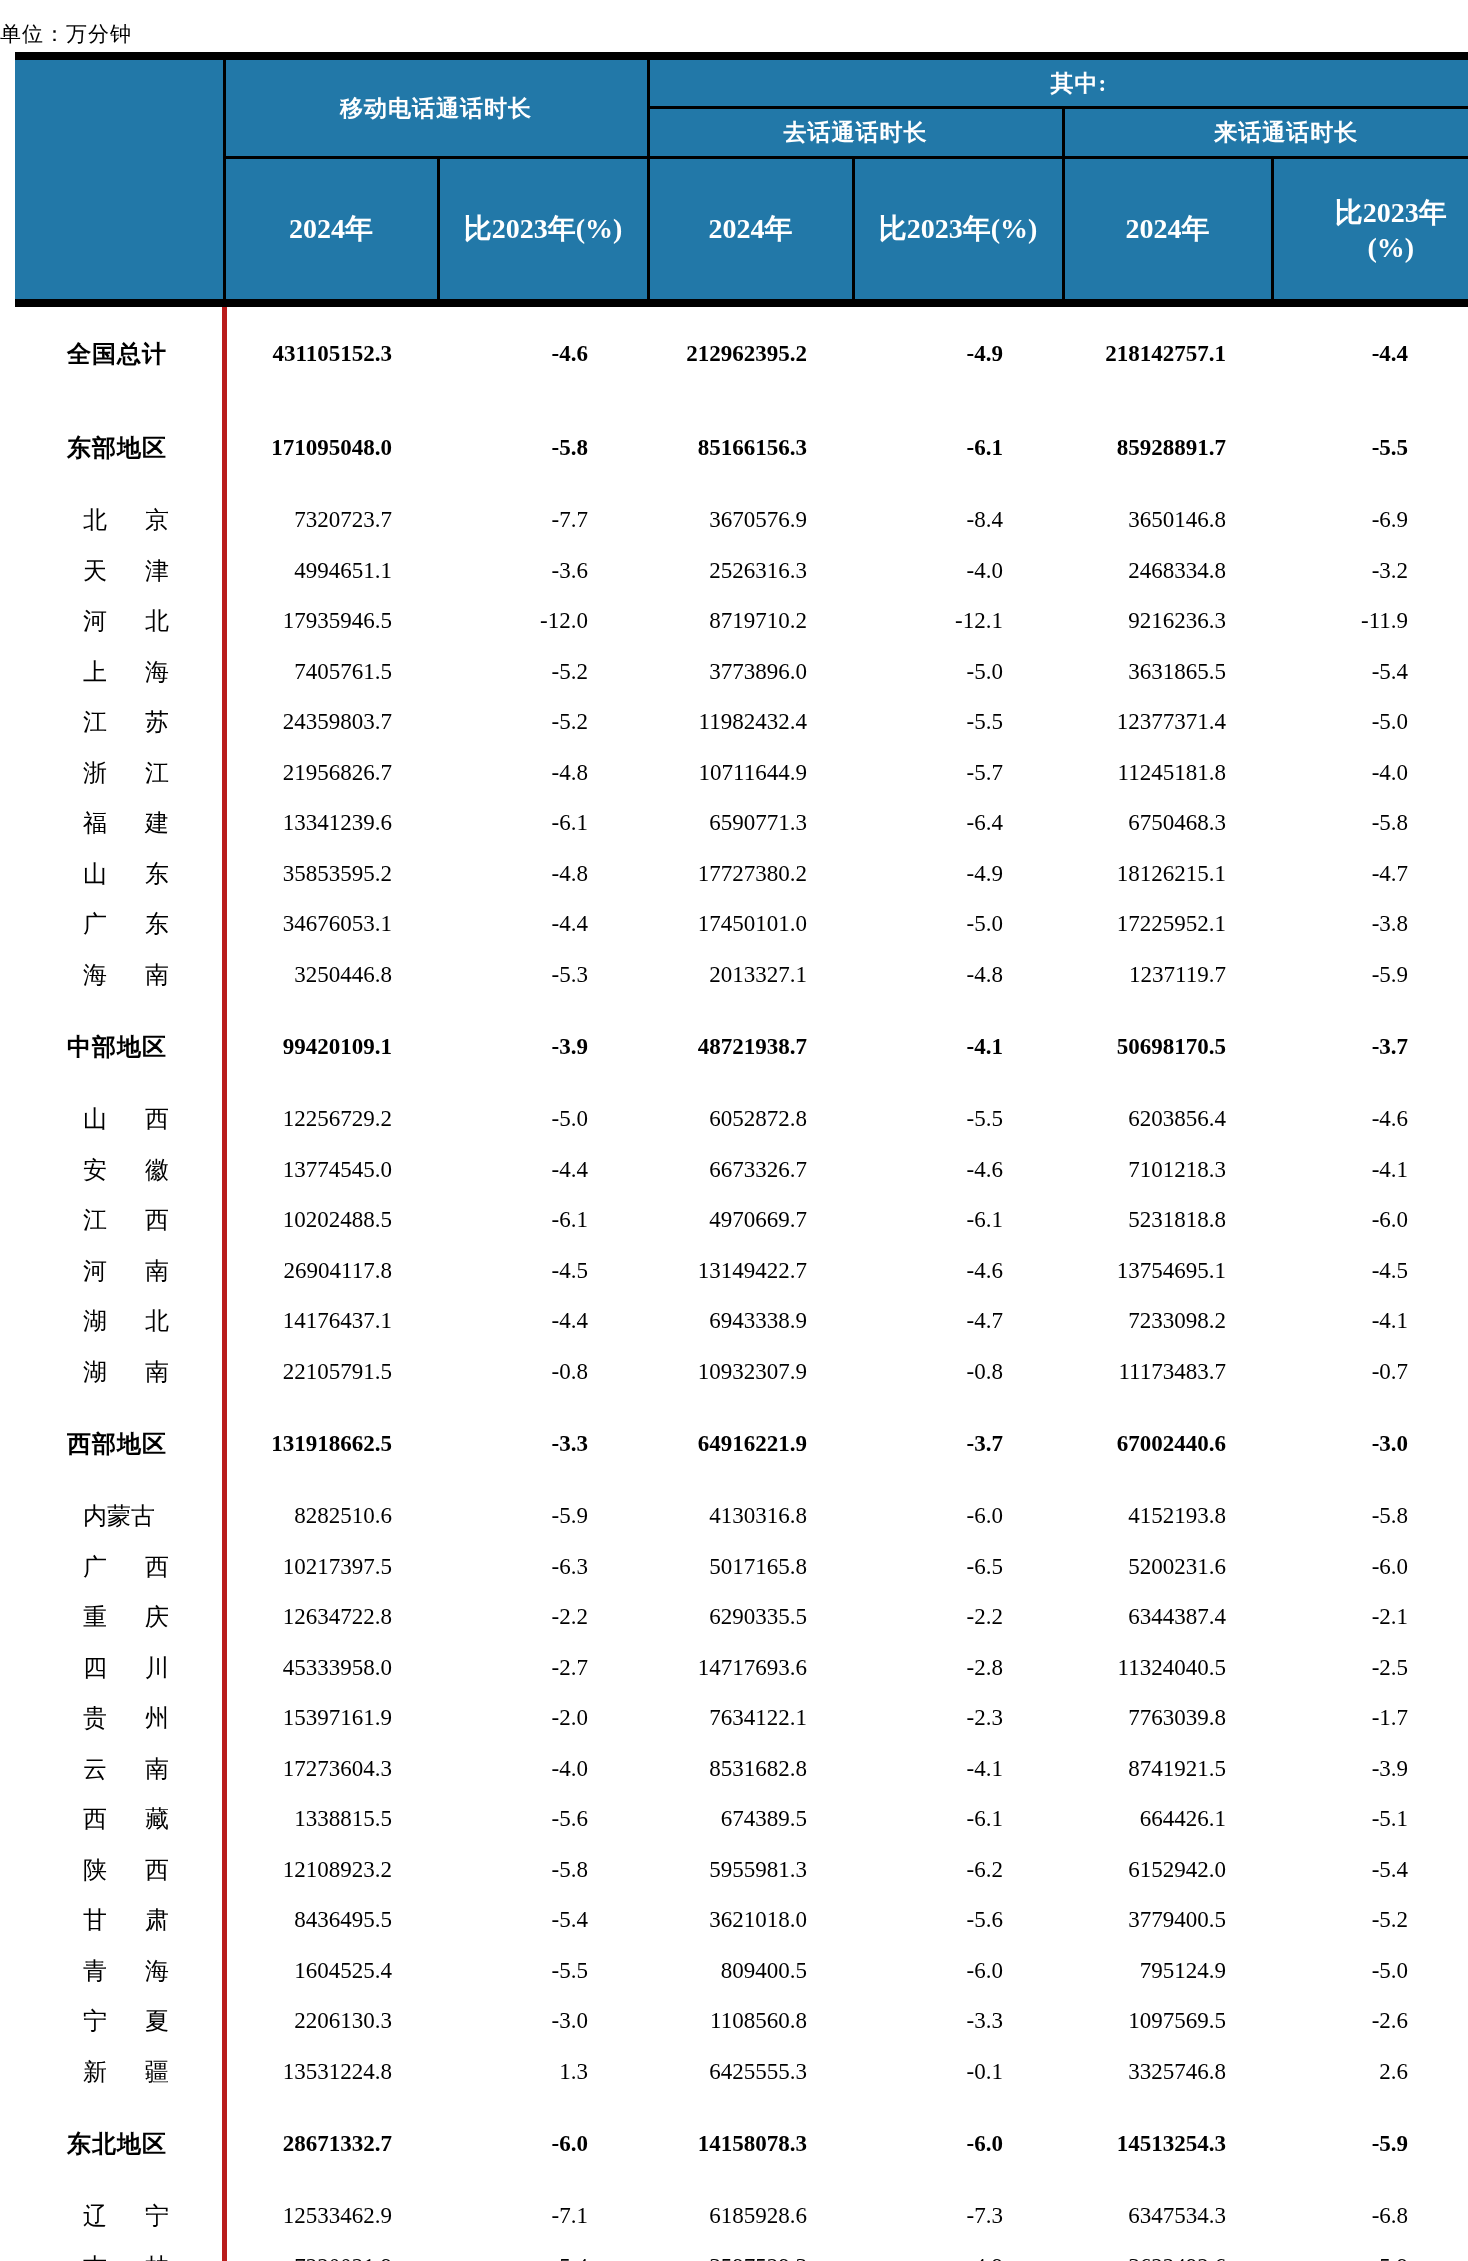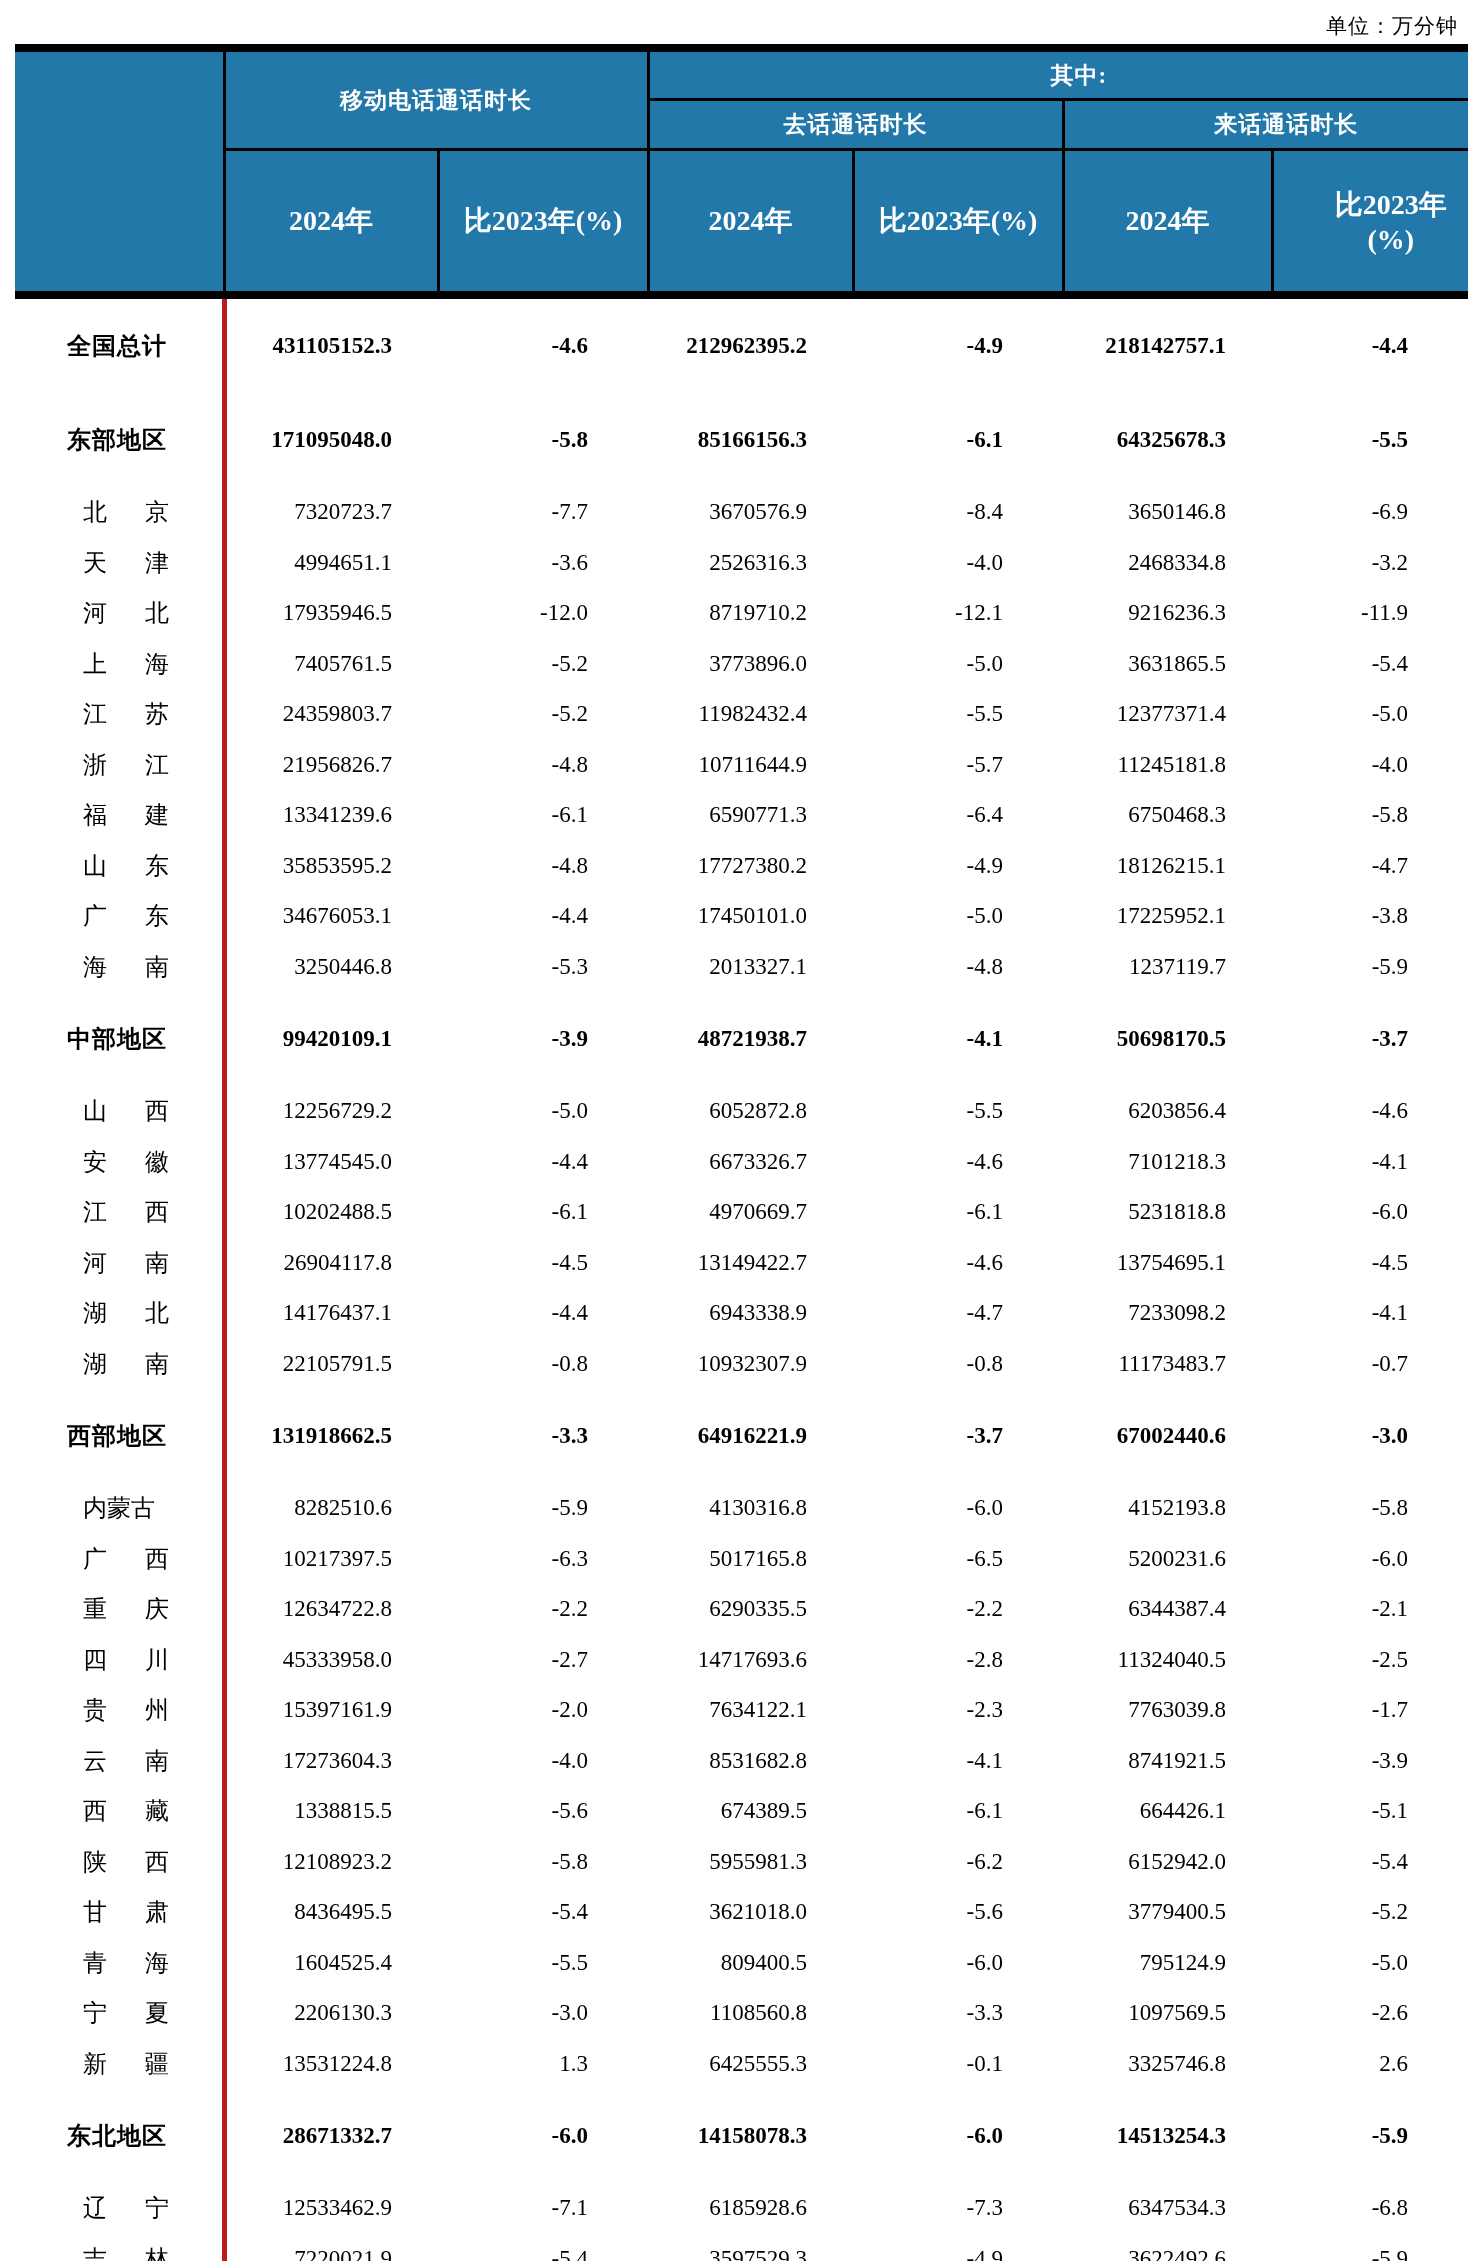--- a/index.html
+++ b/index.html
@@ -10,22 +10,22 @@
     color: #000;
   }
   .page {
     position: relative;
     width: 1468px;
     height: 2261px;
     background: #ffffff;
     overflow: hidden;
   }
   .unit-note {
-    text-align: right;
-    padding: 12px 10px 0 0;
+    text-align: left;
+    padding: 20px 10px 0 0;
     height: 32px;
     line-height: 28px;
     font-size: 21px;
     letter-spacing: 1px;
   }
   table.stat-table {
     border-collapse: collapse;
     table-layout: fixed;
     width: 1453px;
     margin-left: 15px;
@@ -124,21 +124,21 @@
           <td class="pct">-4.9</td>
           <td class="num">218142757.1</td>
           <td class="pct">-4.4</td>
         </tr>
         <tr class="section">
           <td class="region">东部地区</td>
           <td class="num">171095048.0</td>
           <td class="pct">-5.8</td>
           <td class="num">85166156.3</td>
           <td class="pct">-6.1</td>
-          <td class="num">64325678.3</td>
+          <td class="num">85928891.7</td>
           <td class="pct">-5.5</td>
         </tr>
         <tr class="province">
           <td class="region"><span class="spread">
               <span>北</span>
               <span>京</span>
             </span></td>
           <td class="num">7320723.7</td>
           <td class="pct">-7.7</td>
           <td class="num">3670576.9</td>

